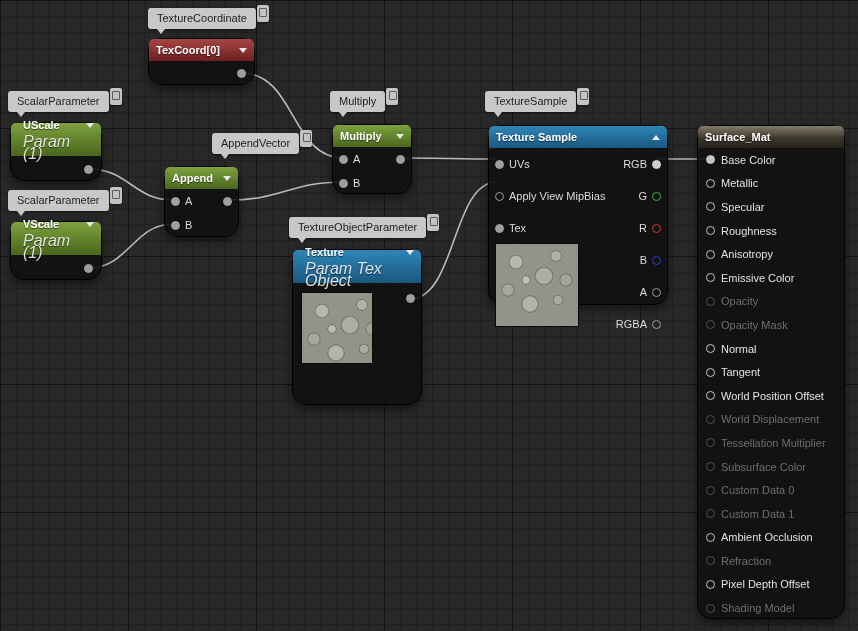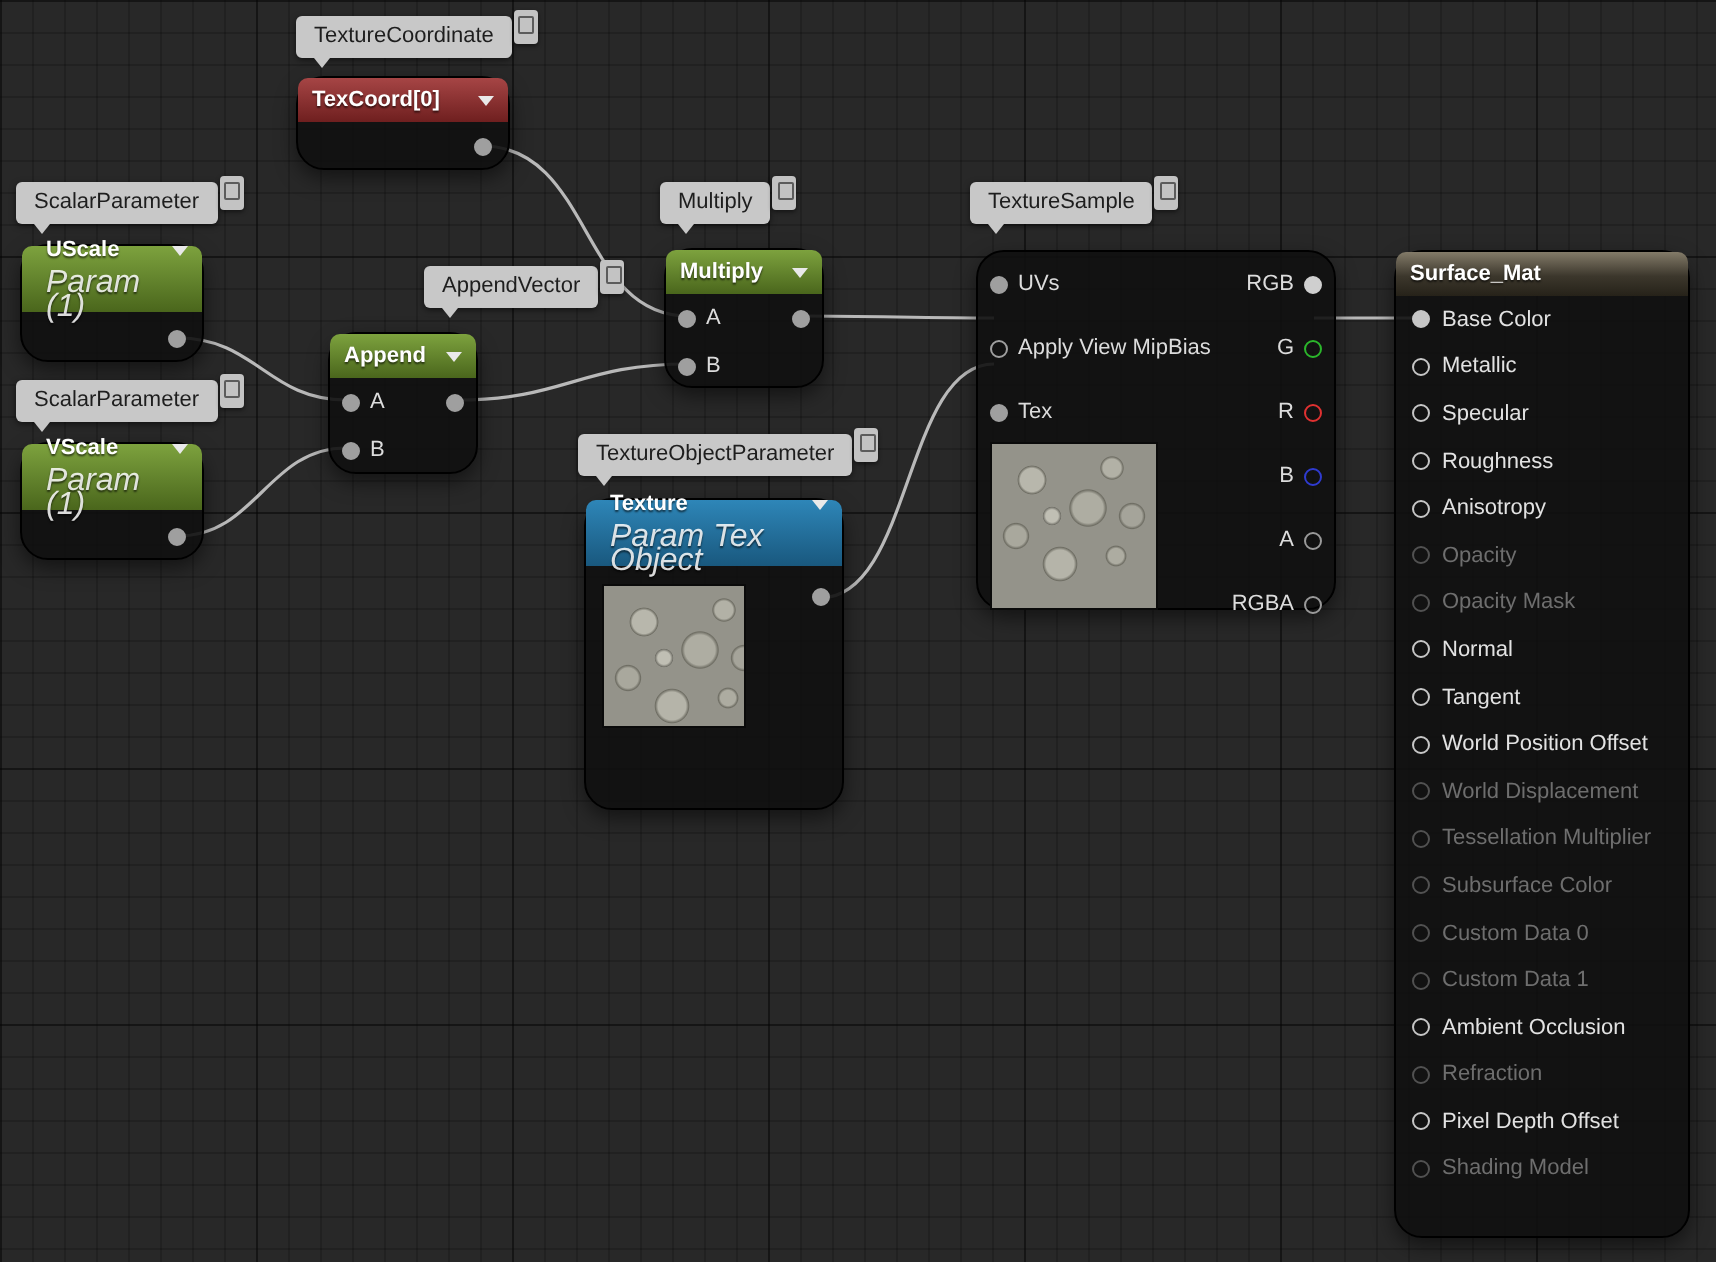--- a/index.html
+++ b/index.html
@@ -244,20 +244,24 @@
     </div>
     <div class="sub">Param Tex Object</div>
   </div>
   <div style="position:relative;height:94px;">
     <div class="texpreview" style="left:8px;top:9px;width:72px;height:72px;"></div>
     <span class="pin filled" style="position:absolute;right:6px;top:11px;"></span>
   </div>
 </div>
 
 <div class="node" style="left:488px;top:125px;width:180px;height:180px;">
+  <div class="hdr hdr-blue">
+    <span>Texture Sample</span>
+    <span class="caret up"></span>
+  </div>
   <div class="ts-rows">
     <div class="ts-row">
       <span class="pin filled"></span>
       <span>UVs</span>
       <span class="sp"></span>
       <span class="ts-out-lbl">RGB</span>
       <span class="pin filled" style="color: rgb(207, 207, 207);"></span>
     </div>
     <div class="ts-row">
       <span class="pin"></span>
@@ -309,20 +313,24 @@
     <span class="lbl">Specular</span>
   </div>
   <div class="mat-row">
     <span class="pin"></span>
     <span class="lbl">Roughness</span>
   </div>
   <div class="mat-row">
     <span class="pin"></span>
     <span class="lbl">Anisotropy</span>
   </div>
+  <div class="mat-row">
+    <span class="pin"></span>
+    <span class="lbl">Emissive Color</span>
+  </div>
   <div class="mat-row off">
     <span class="pin"></span>
     <span class="lbl">Opacity</span>
   </div>
   <div class="mat-row off">
     <span class="pin"></span>
     <span class="lbl">Opacity Mask</span>
   </div>
   <div class="mat-row">
     <span class="pin"></span>

